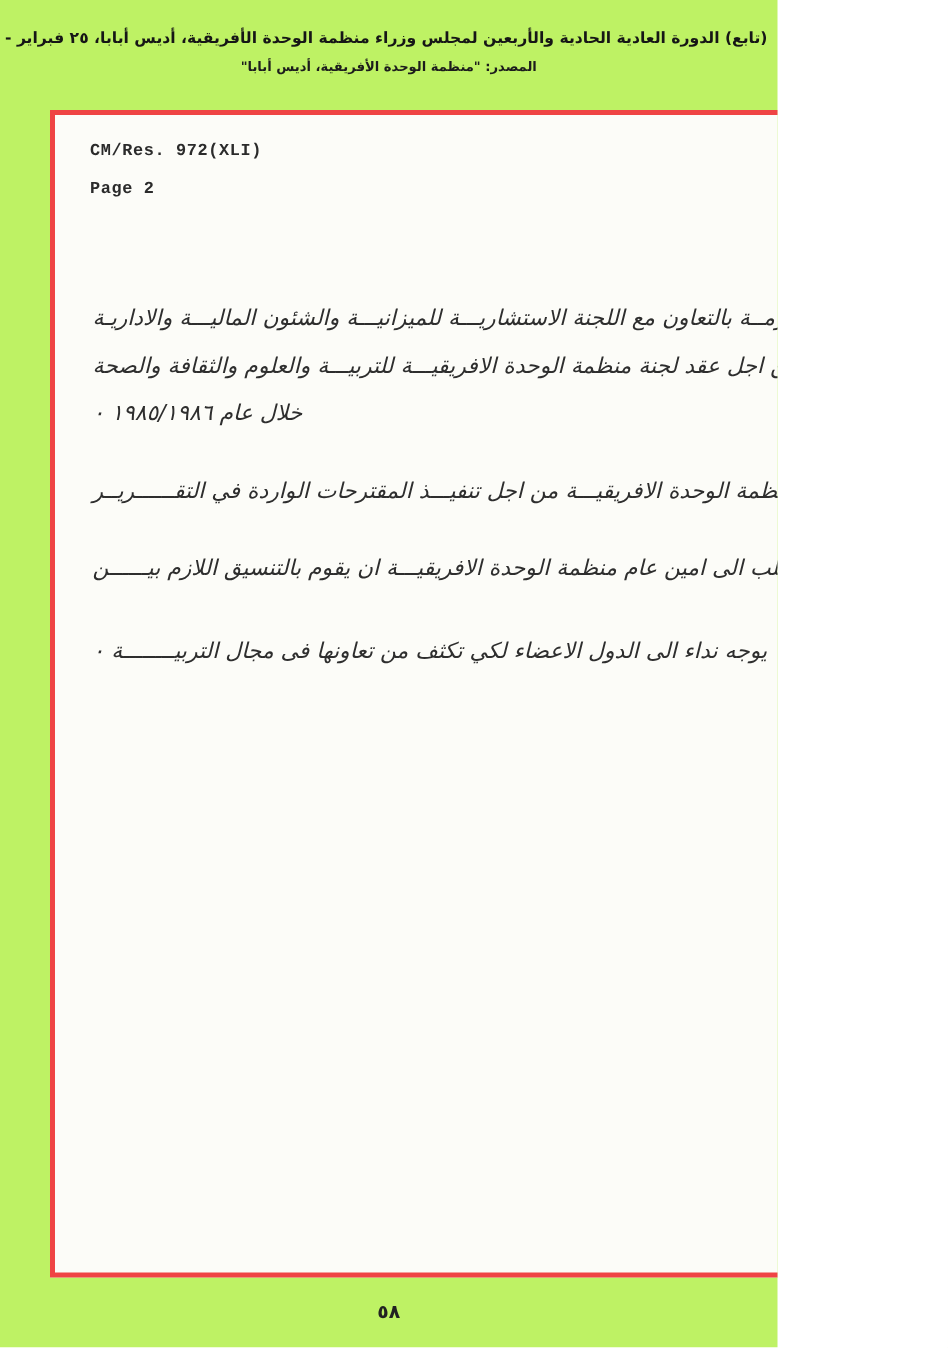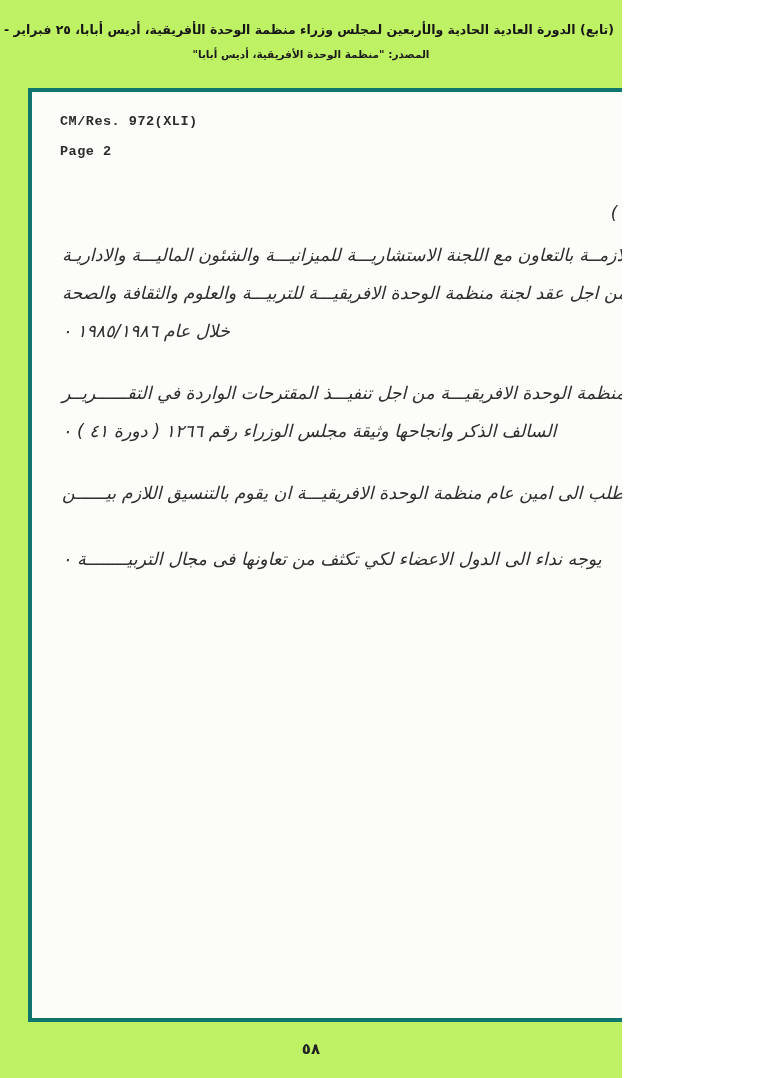--- a/index.html
+++ b/index.html
@@ -17,23 +17,23 @@
     letter-spacing:0.2px; white-space:nowrap;
   }
   .header-line2 {
     position:absolute; top:48px; left:0; right:0;
     direction:rtl; text-align:center;
     font-size:10.5px; font-weight:bold; color:#1c1c1c;
   }
 
   
   .scan-frame {
-    position:absolute; left:28px; top:88px;
+    position:absolute; left:40px; top:88px;
     width:678px; height:926px;
-    border:4px solid #0f766e;
+    border:4px solid #ef4444;
     background:#fcfcf8;
   }
 
   .doc-ref {
     position:absolute; left:28px; top:22px;
     font-family:"Liberation Mono",monospace;
     font-size:13.5px; font-weight:bold; color:#2b2b2b;
     letter-spacing:0.5px;
   }
   .doc-page {
@@ -91,21 +91,20 @@
       <div class="intro">
         <div class="line">اللازمــة بالتعاون مع اللجنة الاستشاريـــة للميزانيـــة والشئون الماليـــة والاداريـة</div>
         <div class="line">من اجل عقد لجنة منظمة الوحدة الافريقيـــة للتربيـــة والعلوم والثقافة والصحة</div>
         <div class="line">خلال عام ١٩٨٥/١٩٨٦ ٠</div>
       </div>
 
       <div class="item">
         <div class="item-num">٣ـــ</div>
         <div class="item-lines">
           <div class="line">لمنظمة الوحدة الافريقيـــة من اجل تنفيـــذ المقترحات الواردة في التقــــــريــر</div>
-          <div class="line">السالف الذكر وانجاحها وثيقة مجلس الوزراء رقم ١٢٦٦ ( دورة ٤١ ) ٠</div>
         </div>
       </div>
 
       <div class="item">
         <div class="item-num">٤ـــ</div>
         <div class="item-lines">
           <div class="line">يطلب الى امين عام منظمة الوحدة الافريقيـــة ان يقوم بالتنسيق اللازم بيــــــن</div>
         </div>
       </div>
 

